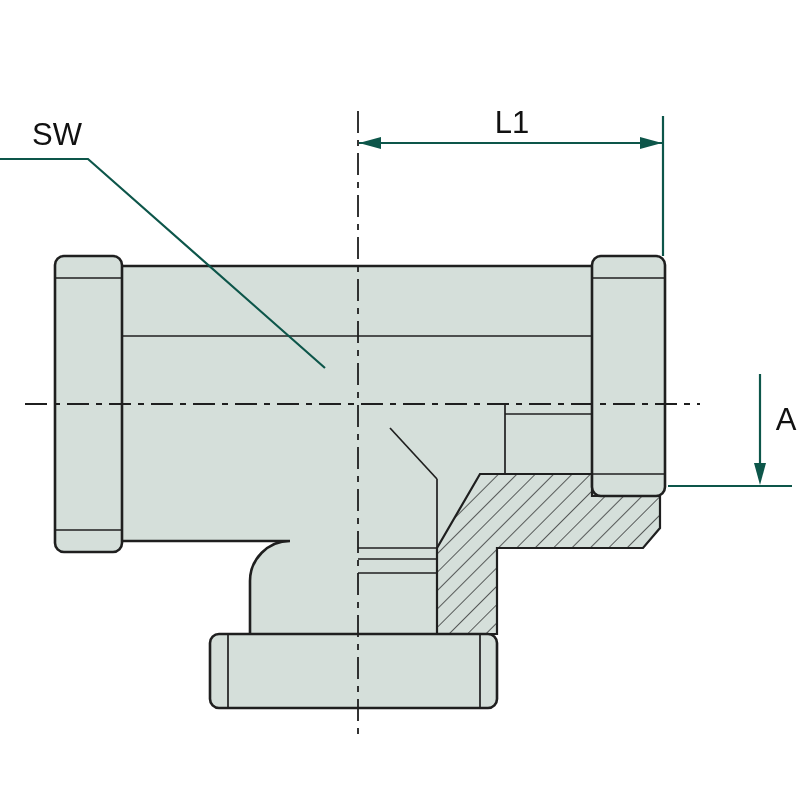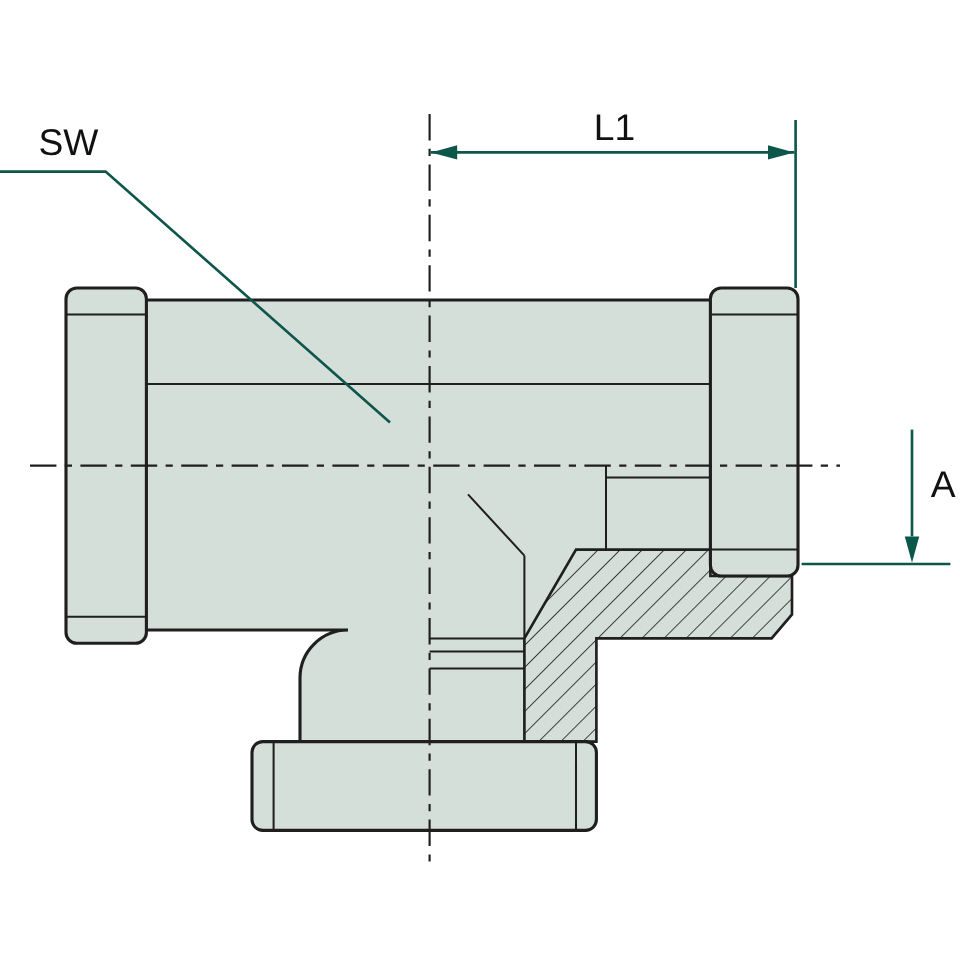--- a/index.html
+++ b/index.html
@@ -7,20 +7,21 @@
     padding: 0;
     background: var(--background, #ffffff);
     font-family: "Liberation Sans", sans-serif;
   }
   .stage {
     width: 800px;
     height: 736px;
     background: var(--background, #ffffff);
     position: relative;
     overflow: hidden;
+    margin-top: 16px;
   }
   svg { display: block; }
 
   .fill-body   { fill: var(--body-fill, #d5dfda); }
   .nut         { fill: var(--body-fill, #d5dfda); stroke: var(--outline, #1f1f1f); stroke-width: 2.6; }
   .stroke-outer{ stroke: var(--outline, #1f1f1f); stroke-width: 2.6; fill: none; stroke-linecap: butt; }
   .stroke-inner{ stroke: var(--outline, #1f1f1f); stroke-width: 1.7; fill: none; }
   .hatch-outline { stroke: var(--outline, #1f1f1f); stroke-width: 2.2; }
   .hatch-line  { stroke: var(--outline, #1f1f1f); stroke-width: 1.4; }
   .centerline  { stroke: var(--outline, #1f1f1f); stroke-width: 1.8; fill: none; stroke-dasharray: 22 7 6 7; }

